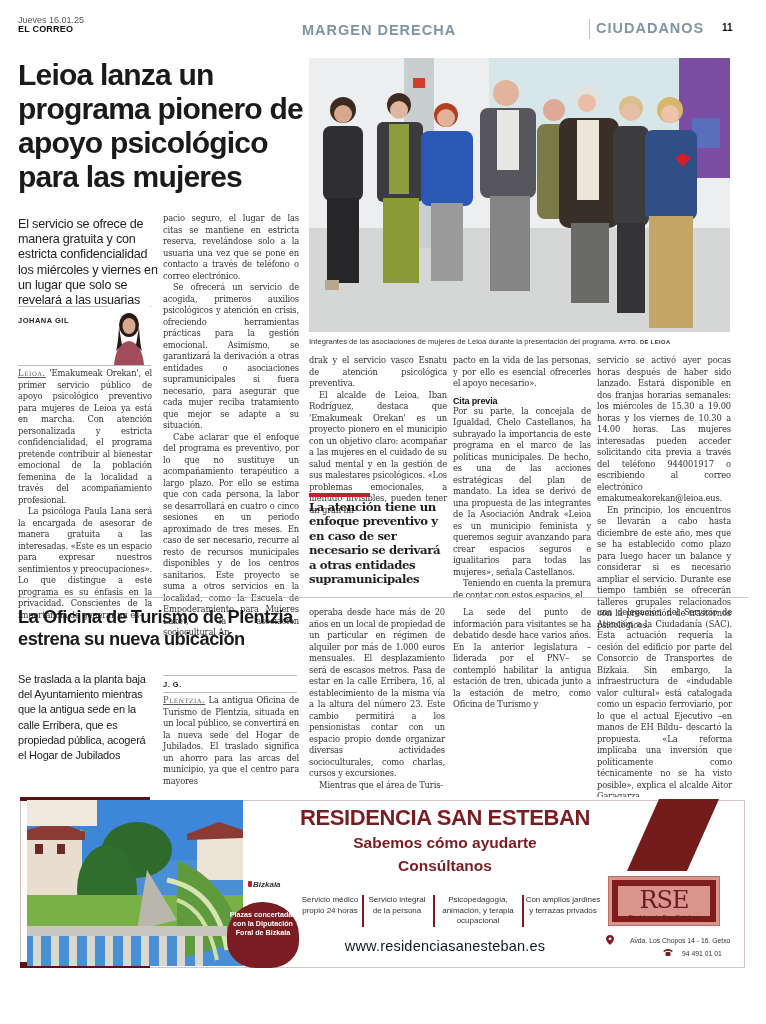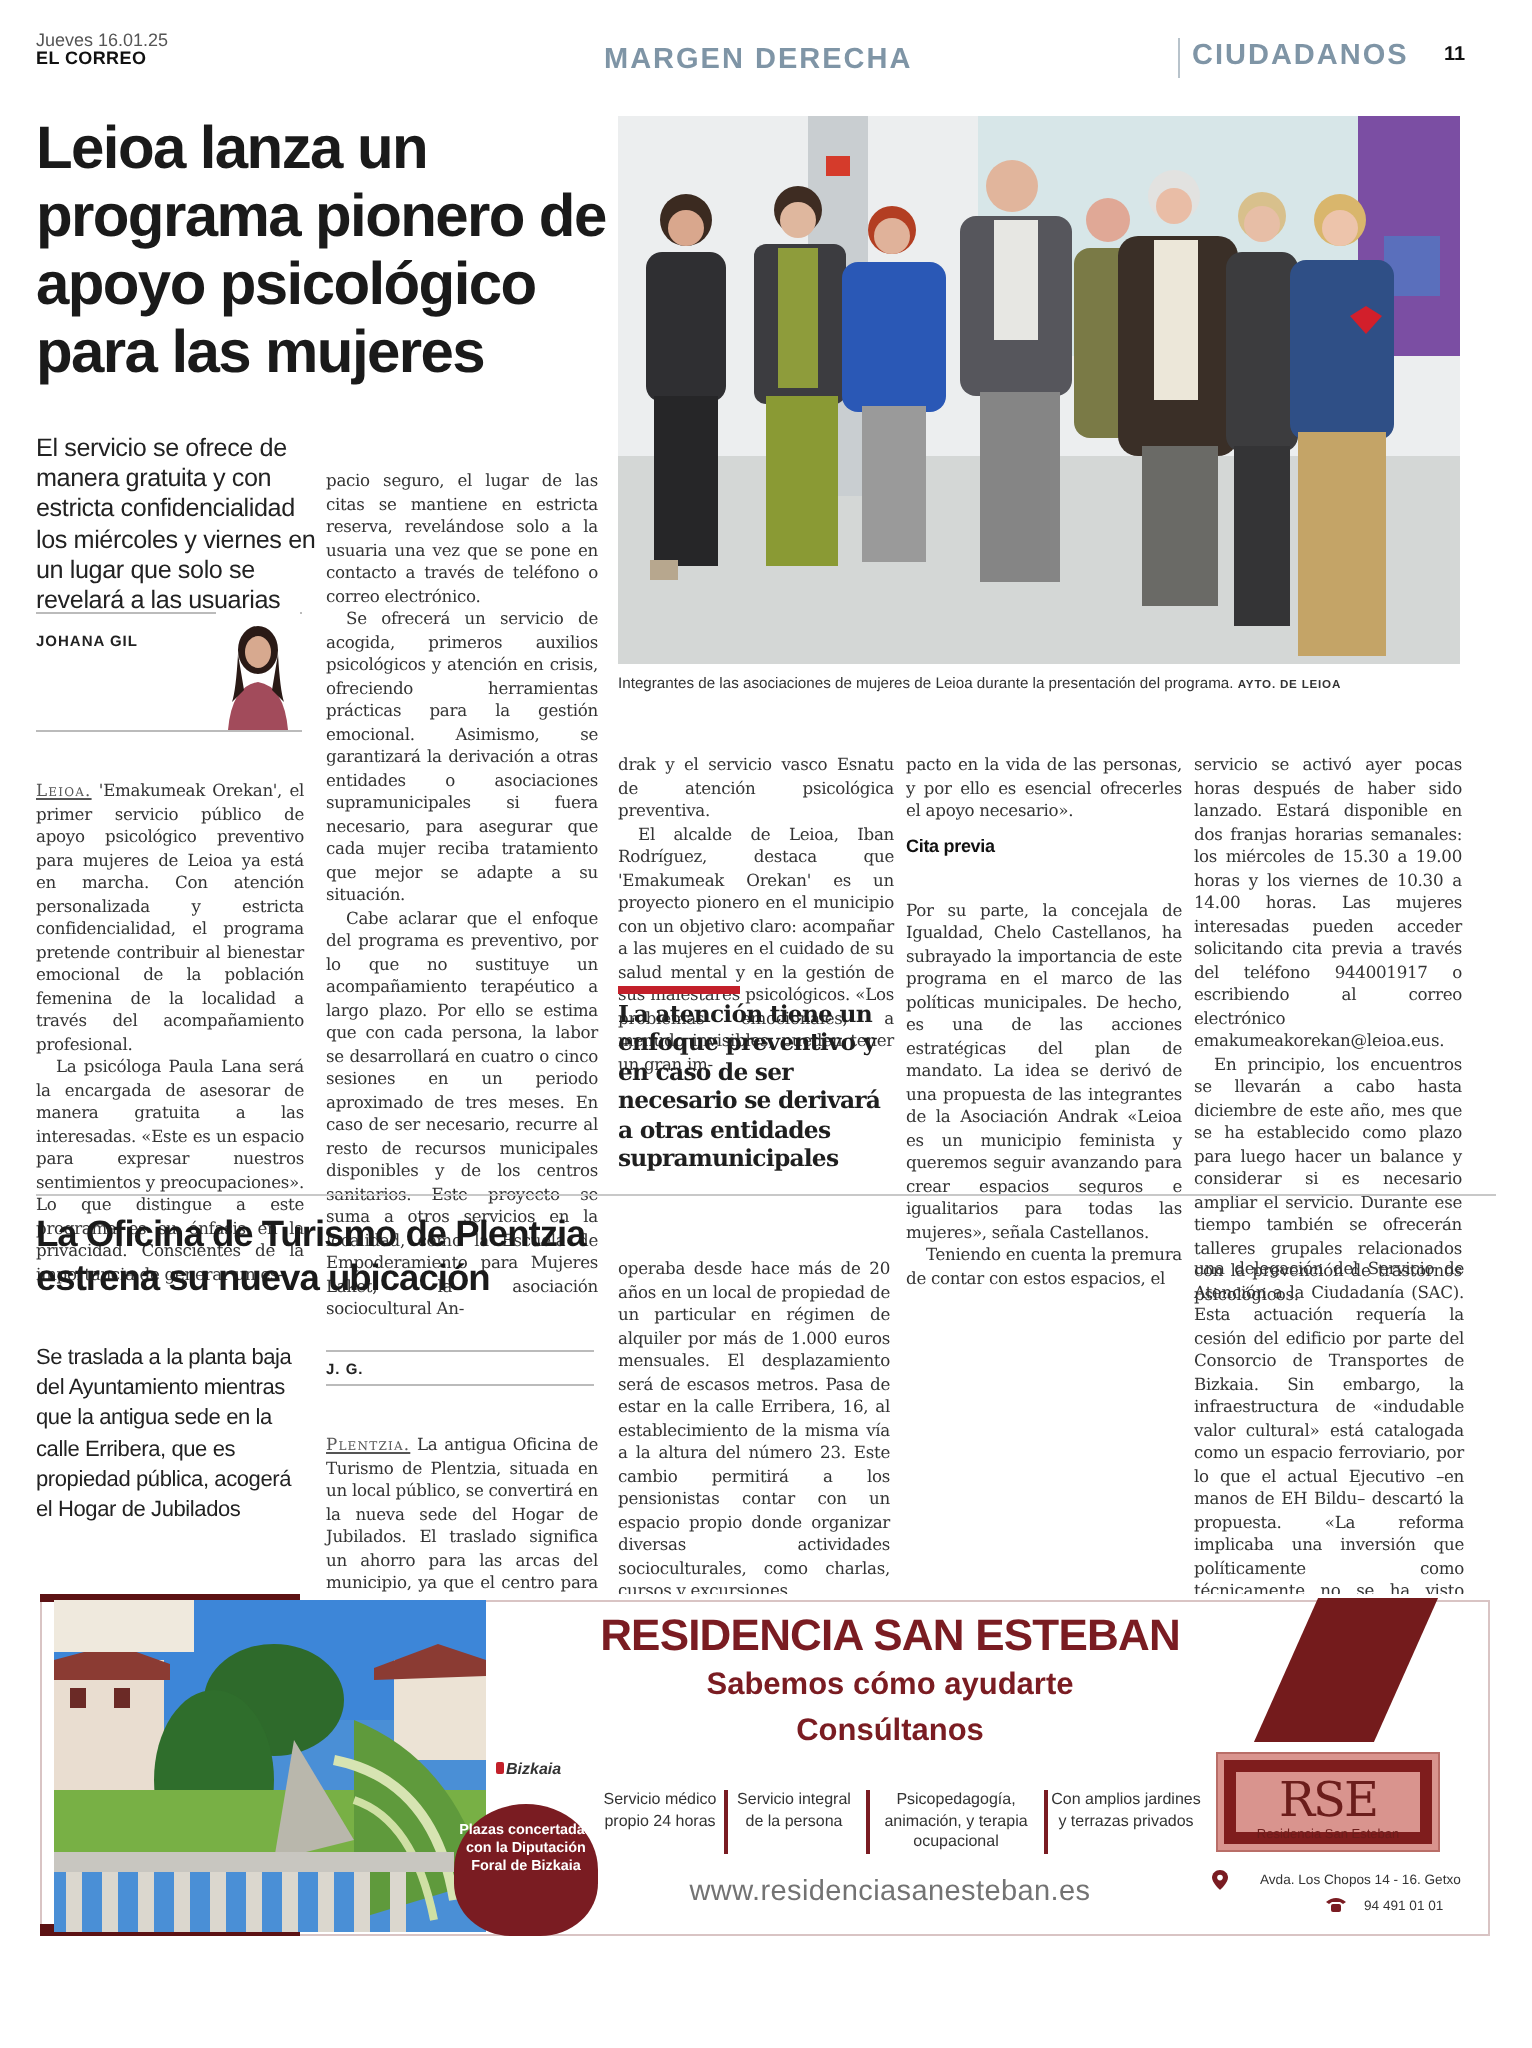--- a/index.html
+++ b/index.html
@@ -20,21 +20,21 @@
   .h1 { left: 18px; top: 58px; width: 290px; font: bold 30px/34px "Liberation Sans", sans-serif; color: #1a1a1a; letter-spacing: -0.8px; }
 
   .standfirst { font-family: "Liberation Sans", sans-serif; color: #222; }
   .sf1 { left: 18px; top: 217px; width: 140px; font-size: 12.6px; line-height: 15.2px; letter-spacing: -0.2px; }
 
   .rule { background: #bbb; height: 1px; }
   .author { font: bold 7.5px "Liberation Sans", sans-serif; color: #222; letter-spacing: 0.5px; }
 
   .body-text { font-family: "DejaVu Serif", serif; font-size: 8.35px; line-height: 11.5px; color: #333; text-align: justify; letter-spacing: -0.15px; }
   .body-text p { text-indent: 10px; }
-  .body-text p.first { text-indent: 0; margin-top: 22px; }
+  .body-text p.first { text-indent: 0; }
   .dateline { font-variant: small-caps; letter-spacing: 0.6px; color: #555; text-decoration: underline; }
   .sub { font: bold 9px "Liberation Sans", sans-serif; color: #111; margin-top: 6px; }
 
   
   .photo { left: 309px; top: 58px; width: 421px; height: 274px; overflow: hidden; background: #dfe3e4; }
   .caption { left: 309px; top: 337px; font: 7.6px "Liberation Sans", sans-serif; color: #333; white-space: nowrap; }
   .credit { font: bold 5.8px "Liberation Sans", sans-serif; letter-spacing: 0.4px; color: #333; }
 
   
   .pq-bar { left: 309px; top: 493px; width: 61px; height: 4px; background: #c3202a; }
@@ -48,21 +48,21 @@
 
   
   .ad { left: 20px; top: 797px; width: 735px; height: 172px; background: #fff; }
   .ad-frame { left: 20px; top: 800px; width: 725px; height: 168px; border: 1px solid #d9c4c4; }
   .ad-img { left: 27px; top: 800px; width: 216px; height: 166px; overflow: hidden; }
   .ad-title { left: 250px; top: 805px; width: 390px; text-align: center; font: bold 22px "Liberation Sans", sans-serif; color: #7a1c22; letter-spacing: -0.4px; }
   .ad-sub1 { left: 250px; top: 834px; width: 390px; text-align: center; font: bold 15.5px "Liberation Sans", sans-serif; color: #7a1c22; }
   .ad-sub2 { left: 250px; top: 857px; width: 390px; text-align: center; font: bold 15.5px "Liberation Sans", sans-serif; color: #7a1c22; }
   .ad-feat { top: 895px; font: 8px/10.5px "Liberation Sans", sans-serif; color: #333; text-align: center; }
   .ad-feat-sep { top: 895px; width: 1.5px; height: 32px; background: #7a1c22; }
-  .ad-url { left: 250px; top: 938px; width: 390px; text-align: center; font: 14.5px "Liberation Sans", sans-serif; color: #737373; letter-spacing: 0.2px; }
+  .ad-url { left: 250px; top: 938px; width: 390px; text-align: center; font: 14.5px "Liberation Sans", sans-serif; color: #0f172a; letter-spacing: 0.2px; }
   .ad-badge { left: 227px; top: 902px; width: 72px; height: 66px; border-radius: 50% 50% 40% 40%; background: #7a1c22; color: #fff; font: bold 7.2px/9px "Liberation Sans", sans-serif; text-align: center; padding-top: 8px; }
   .ad-bizkaia { left: 248px; top: 880px; font: bold italic 8px "Liberation Sans", sans-serif; color: #333; }
   .ad-bizkaia::before { content: ""; display: inline-block; width: 4px; height: 6px; background: #c3202a; margin-right: 1px; border-radius: 1px; }
   .ad-para { left: 643px; top: 799px; width: 60px; height: 72px; background: #741b1c; transform: skewX(-24deg); }
   .ad-logo { left: 608px; top: 876px; width: 112px; height: 50px; background: #d9948e; border: 1px solid #b96e68; }
   .ad-logo-inner { position: absolute; left: 3px; top: 3px; right: 3px; bottom: 3px; border: 6px solid #7f1d1d; text-align: center; }
   .ad-logo-rse { font: 24px/28px "DejaVu Serif", serif; color: #6b1d1b; letter-spacing: -1px; }
   .ad-logo-name { font: 6.5px "Liberation Sans", sans-serif; color: #6b1d1b; }
   .ad-addr { left: 630px; top: 937px; font: 6.8px "Liberation Sans", sans-serif; color: #333; white-space: nowrap; }
   .ad-tel { left: 682px; top: 950px; font: 6.8px "Liberation Sans", sans-serif; color: #333; white-space: nowrap; }
@@ -207,20 +207,21 @@
 <div class="abs body-text" style="left:163px;top:695px;width:136px;">
   <p class="first"><span class="dateline">Plentzia.</span><span> La antigua Oficina de Turismo de Plentzia, situada en un local público, se convertirá en la nueva sede del Hogar de Jubilados. El traslado significa un ahorro para las arcas del municipio, ya que el centro para mayores</span></p>
 </div>
 
 <div class="abs body-text" style="left:309px;top:607px;width:136px;">
   <p class="first">operaba desde hace más de 20 años en un local de propiedad de un particular en régimen de alquiler por más de 1.000 euros mensuales. El desplazamiento será de escasos metros. Pasa de estar en la calle Erribera, 16, al establecimiento de la misma vía a la altura del número 23. Este cambio permitirá a los pensionistas contar con un espacio propio donde organizar diversas actividades socioculturales, como charlas, cursos y excursiones.</p>
   <p>Mientras que el área de Turis-</p>
 </div>
 
 <div class="abs body-text" style="left:453px;top:607px;width:138px;">
+  <p>La sede del punto de información para visitantes se ha debatido desde hace varios años. En la anterior legislatura –liderada por el PNV– se contempló habilitar la antigua estación de tren, ubicada junto a la estación de metro, como Oficina de Turismo y</p>
 </div>
 
 <div class="abs body-text" style="left:597px;top:607px;width:135px;">
   <p class="first">una delegación del Servicio de Atención a la Ciudadanía (SAC). Esta actuación requería la cesión del edificio por parte del Consorcio de Transportes de Bizkaia. Sin embargo, la infraestructura de «indudable valor cultural» está catalogada como un espacio ferroviario, por lo que el actual Ejecutivo –en manos de EH Bildu– descartó la propuesta. «La reforma implicaba una inversión que políticamente como técnicamente no se ha visto posible», explica el alcalde Aitor Garagarza.</p>
 </div>
 
 <div class="abs ad"></div>
 <div class="abs ad-frame"></div>
 <div class="abs" style="left:20px;top:797px;width:130px;height:4px;background:#5c1214;"></div>
 <div class="abs" style="left:20px;top:962px;width:130px;height:6px;background:#5c1214;"></div>

